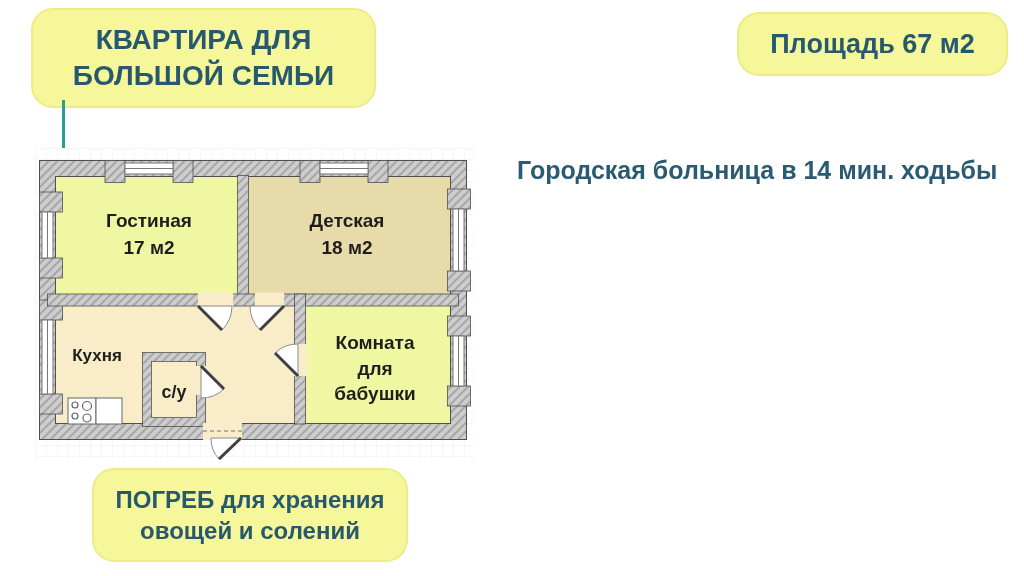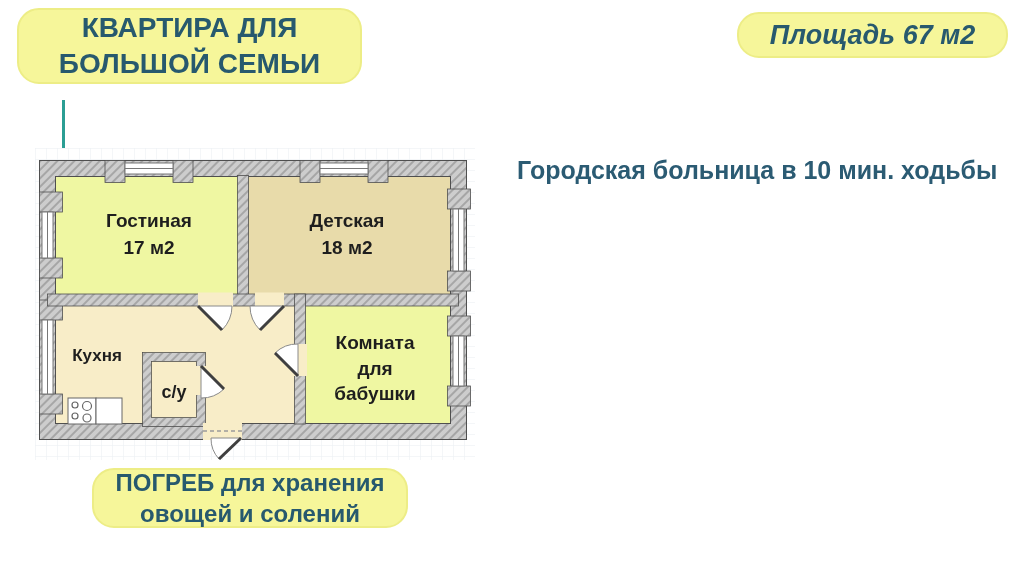--- a/index.html
+++ b/index.html
@@ -11,23 +11,23 @@
     background:#f6f69a;
     border:2px solid #ededitable;
     border:2px solid #eded86;
     border-radius:22px;
     color:#27596e;
     font-weight:bold;
     display:flex;align-items:center;justify-content:center;
     text-align:center;
     box-sizing:border-box;
   }
-  .title-badge{left:17px;top:8px;width:345px;height:76px;font-size:28px;line-height:1.28;padding:0 28px;}
-  .area-badge{left:737px;top:12px;width:271px;height:46px;font-size:27px;font-style:italic;}
-  .cellar-badge{left:92px;top:468px;width:316px;height:60px;font-size:24px;line-height:1.3;padding:0 10px;}
+  .title-badge{left:31px;top:8px;width:345px;height:100px;font-size:28px;line-height:1.28;padding:0 28px;}
+  .area-badge{left:737px;top:12px;width:271px;height:64px;font-size:27px;}
+  .cellar-badge{left:92px;top:468px;width:316px;height:94px;font-size:24px;line-height:1.3;padding:0 10px;}
 
   .connector{position:absolute;left:62px;top:100px;width:3px;height:48px;background:#2b9e94;}
 
   .plan{position:absolute;left:35px;top:148px;}
   .plan text{font-family:"Liberation Sans",sans-serif;font-weight:bold;fill:#1e1e1e;}
 
   .note{position:absolute;color:#2b5b73;font-weight:bold;font-size:25px;line-height:1.18;}
   .note-1{left:517px;top:156px;width:495px;}
   .note-2{left:517px;top:238px;width:495px;}
   .note-3{left:517px;top:321px;width:400px;}
@@ -163,17 +163,17 @@
     <text x="114" y="106" font-size="19" text-anchor="middle">17 м2</text>
     <text x="312" y="79" font-size="19" text-anchor="middle">Детская</text>
     <text x="312" y="106" font-size="19" text-anchor="middle">18 м2</text>
     <text x="62" y="213" font-size="17" text-anchor="middle">Кухня</text>
     <text x="139" y="250" font-size="18" text-anchor="middle">с/у</text>
     <text x="340" y="201" font-size="19" text-anchor="middle">Комната</text>
     <text x="340" y="227" font-size="19" text-anchor="middle">для</text>
     <text x="340" y="252" font-size="19" text-anchor="middle">бабушки</text>
   </svg>
 
-  <div class="note note-1">Городская больница в 10 мин. ходьбы</div>
+  <div class="note note-1">Городская больница в 14 мин. ходьбы</div>
 
   <div class="badge cellar-badge">ПОГРЕБ для хранения овощей и солений</div>
 
 </div>
 
 </body></html>

